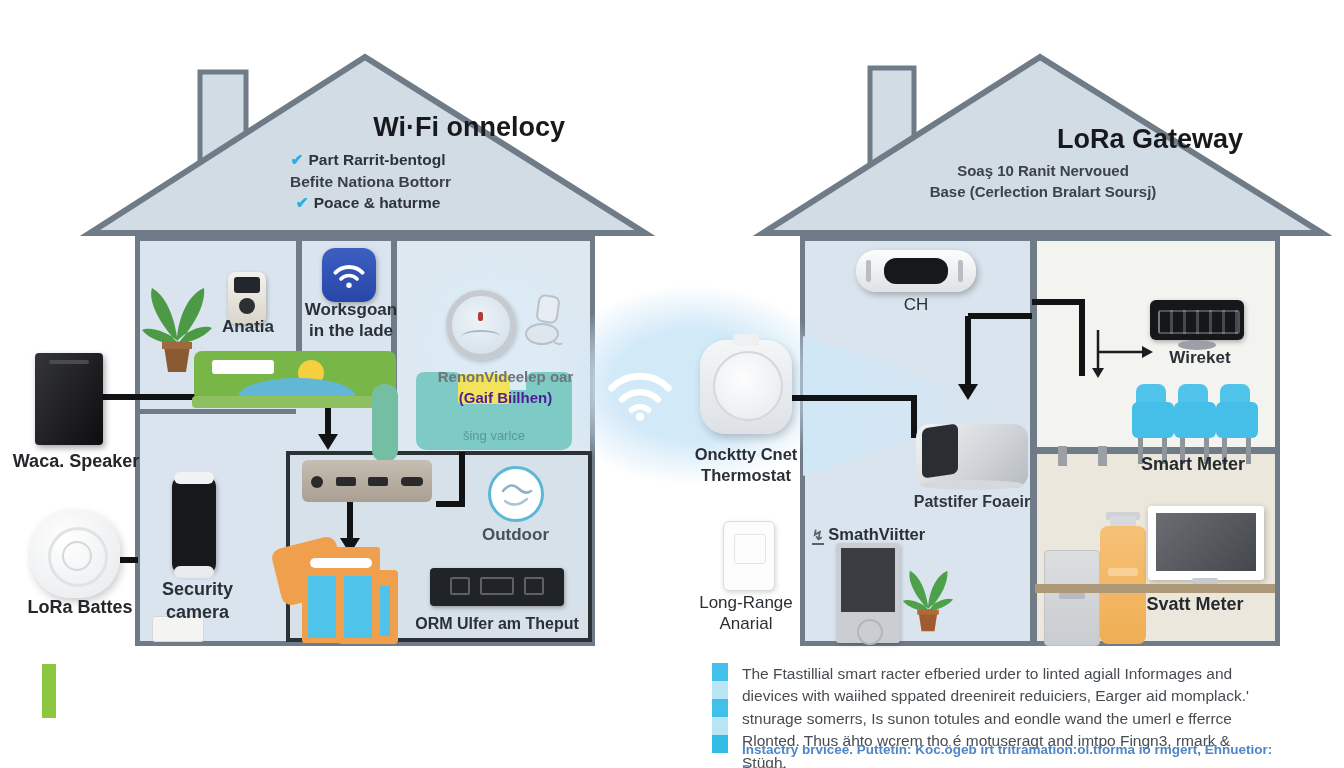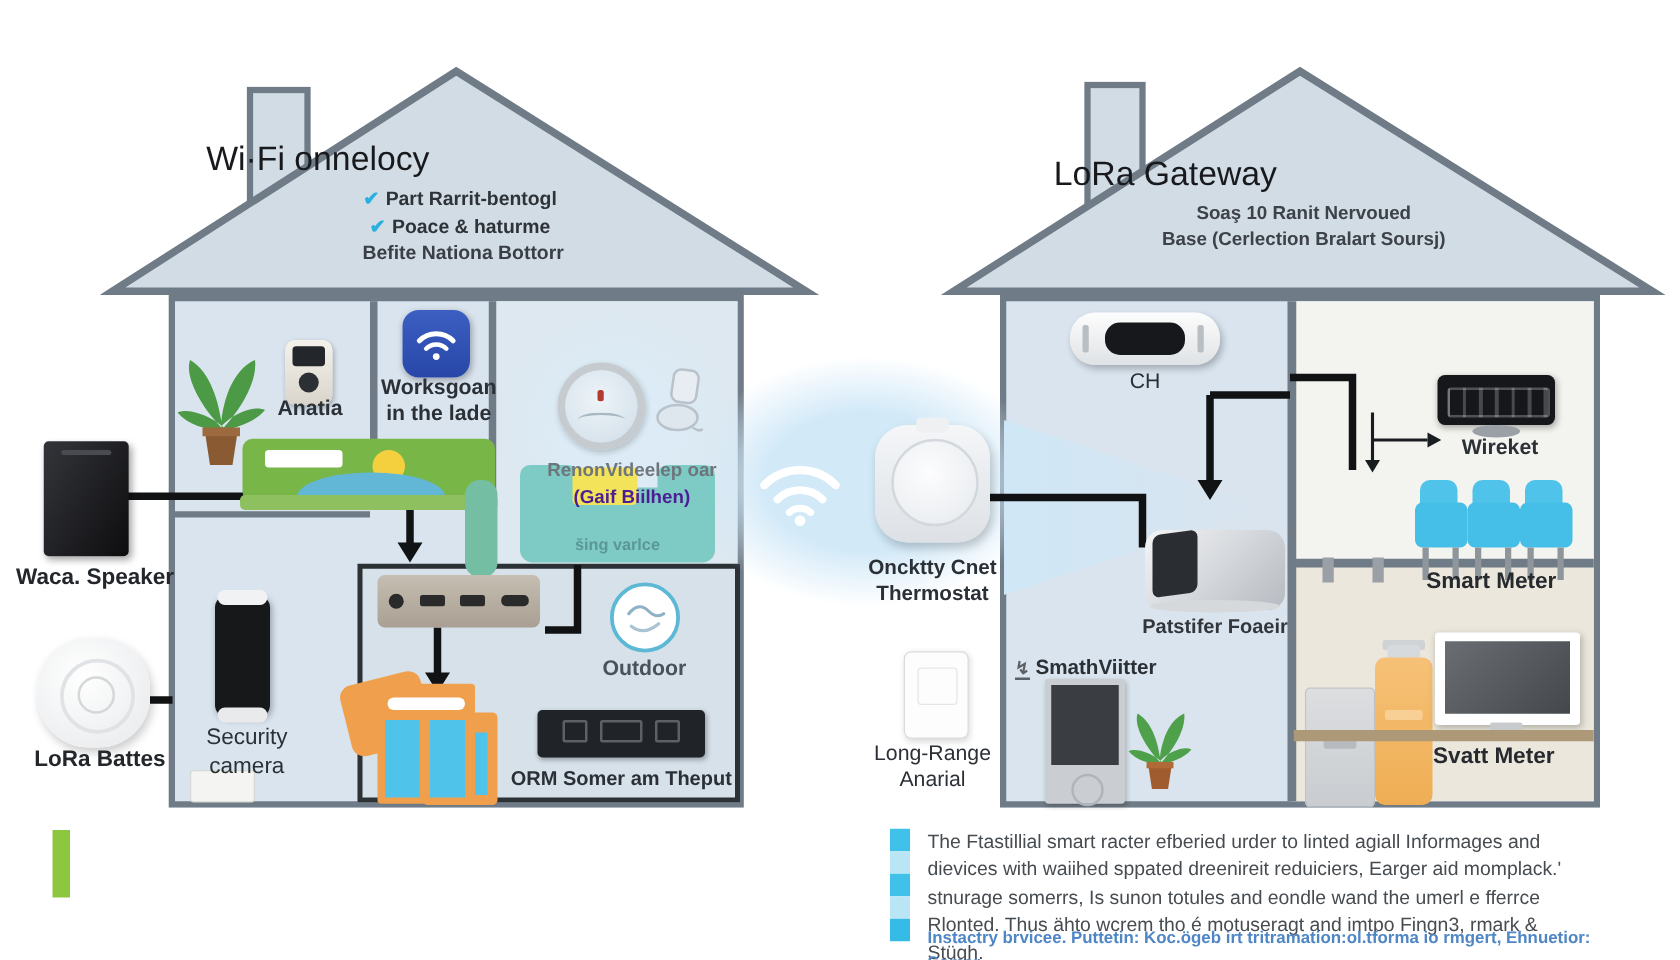--- a/index.html
+++ b/index.html
@@ -7,21 +7,21 @@
           font-family:"Liberation Sans",sans-serif}
   .abs{position:absolute}
   .room{position:absolute;z-index:1}
   .beam{position:absolute;z-index:2}
   .wall{position:absolute;background:#6f7b86;z-index:2}
   .dev{position:absolute;z-index:4}
   .lbl{position:absolute;text-align:center;font-weight:600;color:#2b3036;line-height:1.25;z-index:5}
   svg.overlay{position:absolute;left:0;top:0;z-index:3;pointer-events:none}
   .housebody{position:absolute;background:#d9e4ee;border:5px solid #6f7b86;box-sizing:border-box;z-index:1}
   .roofsvg{position:absolute;z-index:1}
-  .title{position:absolute;text-align:left;font-weight:400;color:#17191c;font-size:27px;z-index:5}
+  .title{position:absolute;text-align:right;font-weight:700;color:#17191c;font-size:27px;z-index:5}
   .feat{font-size:15.5px;font-weight:600;color:#2e3338;line-height:1.4}
   .feat .chk{color:#29b0e0;font-weight:700;margin-right:5px}
   .note-text{position:absolute;font-size:15.5px;font-weight:500;color:#474c51;line-height:1.5;z-index:5;text-align:left}
   .ports span{display:inline-block;background:#2a2a2a;vertical-align:middle;margin:0 4px;border-radius:2px}
   .stripslot{display:inline-block;border:2px solid rgba(255,255,255,.28);border-radius:2px;vertical-align:middle;margin:0 3px}
 </style>
 </head>
 <body>
 
 <div id="canvas">
@@ -33,22 +33,22 @@
   <div class="housebody" style="left:135px;top:236px;width:460px;height:410px"></div>
   <div class="room" style="left:397px;top:241px;width:193px;height:212px;background:#dde8f0"></div>
   <div class="wall" style="left:296px;top:241px;width:6px;height:164px"></div>
   <div class="wall" style="left:391px;top:241px;width:6px;height:212px"></div>
   <div class="wall" style="left:140px;top:409px;width:156px;height:5px"></div>
   <div class="room" style="left:286px;top:451px;width:306px;height:191px;border:4px solid #2c3136;background:#d6e1ea;box-sizing:border-box;z-index:2"></div>
 
   <div class="title" style="left:165px;top:112px;width:400px">Wi·Fi onnelocy</div>
   <div class="abs" style="left:208px;top:149px;width:320px;text-align:center;z-index:5">
     <div class="feat"><span class="chk">✔</span><span>Part Rarrit-bentogl</span></div>
+    <div class="feat" style="color:#3a3f45"><span class="chk"></span><span>Befite Nationa Bottorr</span></div>
     <div class="feat"><span class="chk">✔</span><span>Poace &amp; haturme</span></div>
-    <div class="feat" style="color:#3a3f45"><span class="chk"></span><span>Befite Nationa Bottorr</span></div>
   </div>
 
   <svg class="roofsvg" style="left:750px;top:48px" width="585" height="192">
     <rect x="120" y="20" width="44" height="162" fill="#d2dce5" stroke="#6f7b86" stroke-width="5"></rect>
     <polygon points="13,185 290,9 572,185" fill="#d2dce5" stroke="#6f7b86" stroke-width="6"></polygon>
   </svg>
   <div class="housebody" style="left:800px;top:236px;width:480px;height:410px"></div>
   <div class="room" style="left:1033px;top:241px;width:242px;height:210px;background:#f3f3ef"></div>
   <div class="room" style="left:1033px;top:451px;width:242px;height:190px;background:#ebe7dc"></div>
   <div class="wall" style="left:1030px;top:241px;width:7px;height:400px"></div>
@@ -147,27 +147,27 @@
     <ellipse cx="18" cy="40" rx="16" ry="10" fill="#dfe7ee" stroke="#b9c2ca" stroke-width="2"></ellipse>
     <path d="M30 48 q6 4 8 1" stroke="#b9c2ca" stroke-width="2" fill="none"></path>
   </svg>
   <div class="lbl" style="left:418px;top:368px;width:175px;font-size:15px;color:#6e757c">RenonVideelep oar</div>
   <div class="lbl" style="left:418px;top:389px;width:175px;font-size:15px;color:#4c1d95">(Gaif Biilhen)</div>
 
   <div class="dev" style="left:416px;top:390px;width:156px;height:60px;background:#7ecac4;border-radius:10px"></div>
   <div class="dev" style="left:416px;top:372px;width:46px;height:36px;background:#7ecac4;border-radius:8px"></div>
   <div class="dev" style="left:526px;top:372px;width:46px;height:36px;background:#7ecac4;border-radius:8px"></div>
   <div class="dev" style="left:458px;top:374px;width:52px;height:30px;background:#f2e35b;border-radius:4px"></div>
-  <div class="lbl" style="left:428px;top:428px;width:132px;font-size:13px;font-weight:700;color:rgba(70,125,125,.65)">šing varlce</div>
+  <div class="lbl" style="left:428px;top:428px;width:132px;font-size:13px;font-weight:400;color:rgba(70,125,125,.65)">šing varlce</div>
 
   <div class="dev" style="left:172px;top:476px;width:44px;height:98px;background:#17181a;border-radius:10px;box-shadow:1px 2px 5px rgba(0,0,0,.3)">
     <div style="position:absolute;left:2px;top:-4px;width:40px;height:12px;background:#f1f2f3;border-radius:6px"></div>
     <div style="position:absolute;left:2px;top:90px;width:40px;height:12px;background:#e8eaec;border-radius:6px"></div>
   </div>
-  <div class="lbl" style="left:130px;top:578px;width:135px;font-size:18px;font-weight:400">
+  <div class="lbl" style="left:130px;top:578px;width:135px;font-size:18px;font-weight:700">
     <div>Security</div>
     <div>camera</div>
   </div>
   <div class="dev" style="left:276px;top:542px;width:66px;height:58px;background:#f0a04c;border-radius:10px;transform:rotate(-14deg)"></div>
   <div class="dev" style="left:338px;top:570px;width:60px;height:74px;background:#f0a04c;border-radius:4px">
     <div style="position:absolute;left:8px;top:16px;width:44px;height:50px;background:#4fc3ea"></div>
   </div>
   <div class="dev" style="left:152px;top:616px;width:50px;height:24px;background:#f4f4f2;border:1px solid #d8d8d4;border-radius:3px"></div>
 
   <div class="dev ports" style="left:302px;top:460px;width:130px;height:42px;background:linear-gradient(#c6beb2,#a99f92);border-radius:6px;text-align:center;line-height:42px">
@@ -186,21 +186,21 @@
       <path d="M12 22 q8 -10 16 -2 q6 6 12 2" stroke="#8fb3c6" stroke-width="2.5" fill="none" stroke-linecap="round"></path>
       <path d="M14 32 q10 8 22 -2" stroke="#a9c4d3" stroke-width="2.5" fill="none" stroke-linecap="round"></path>
     </svg>
   </div>
   <div class="lbl" style="left:468px;top:524px;width:95px;font-size:17px;font-weight:600;color:#49525a">Outdoor</div>
   <div class="dev" style="left:430px;top:568px;width:134px;height:38px;background:#202327;border-radius:4px;text-align:center;line-height:34px;box-shadow:1px 2px 4px rgba(0,0,0,.3)">
     <span class="stripslot" style="width:16px;height:14px"></span>
     <span class="stripslot" style="width:30px;height:14px"></span>
     <span class="stripslot" style="width:16px;height:14px"></span>
   </div>
-  <div class="lbl" style="left:397px;top:614px;width:200px;font-size:16px;font-weight:700">ORM Somer am Theput</div>
+  <div class="lbl" style="left:397px;top:614px;width:200px;font-size:16px;font-weight:700">ORM Ulfer am Theput</div>
 
   <div class="dev" style="left:700px;top:340px;width:92px;height:94px;border-radius:26px;background:linear-gradient(#f4f6f8,#dde1e5);box-shadow:2px 4px 8px rgba(0,0,0,.2)">
     <div style="position:absolute;left:33px;top:-6px;width:26px;height:12px;background:#eef0f2;border-radius:4px"></div>
     <div style="position:absolute;left:13px;top:11px;width:66px;height:66px;border-radius:50%;background:radial-gradient(circle at 42% 38%,#fdfdfe,#e5e9ed);border:2px solid #d3d8dd"></div>
   </div>
   <div class="lbl" style="left:670px;top:444px;width:152px;font-size:16.5px;font-weight:700">
     <div>Oncktty Cnet</div>
     <div>Thermostat</div>
   </div>
 

